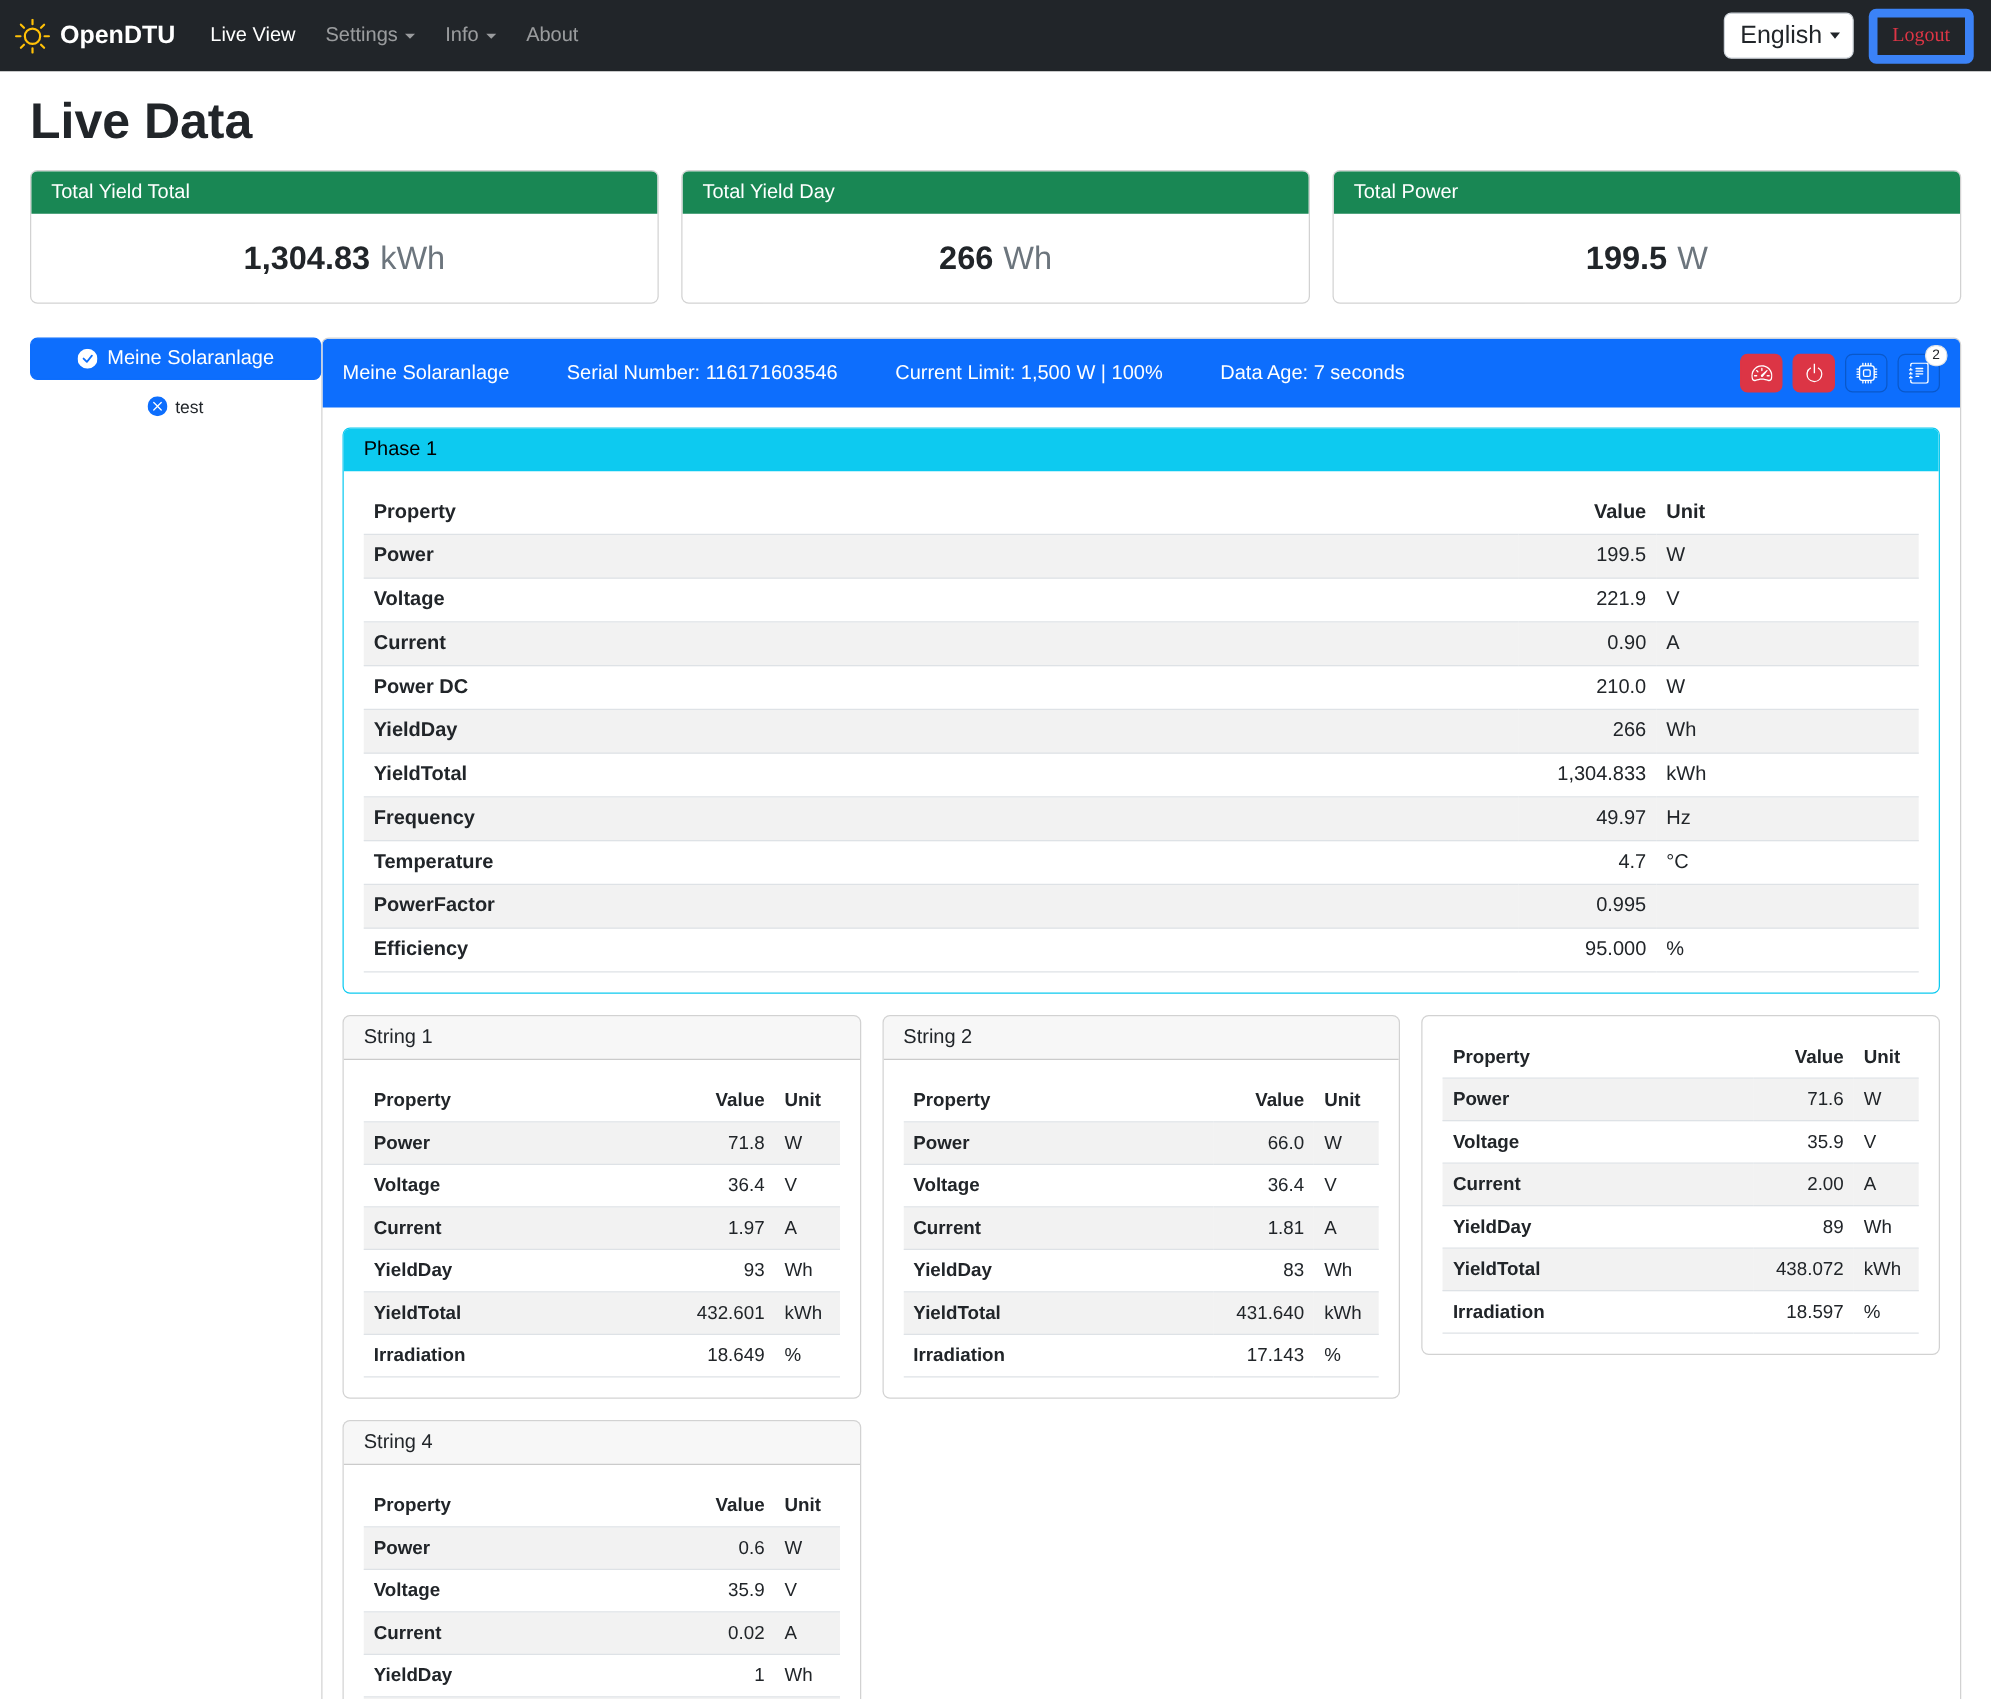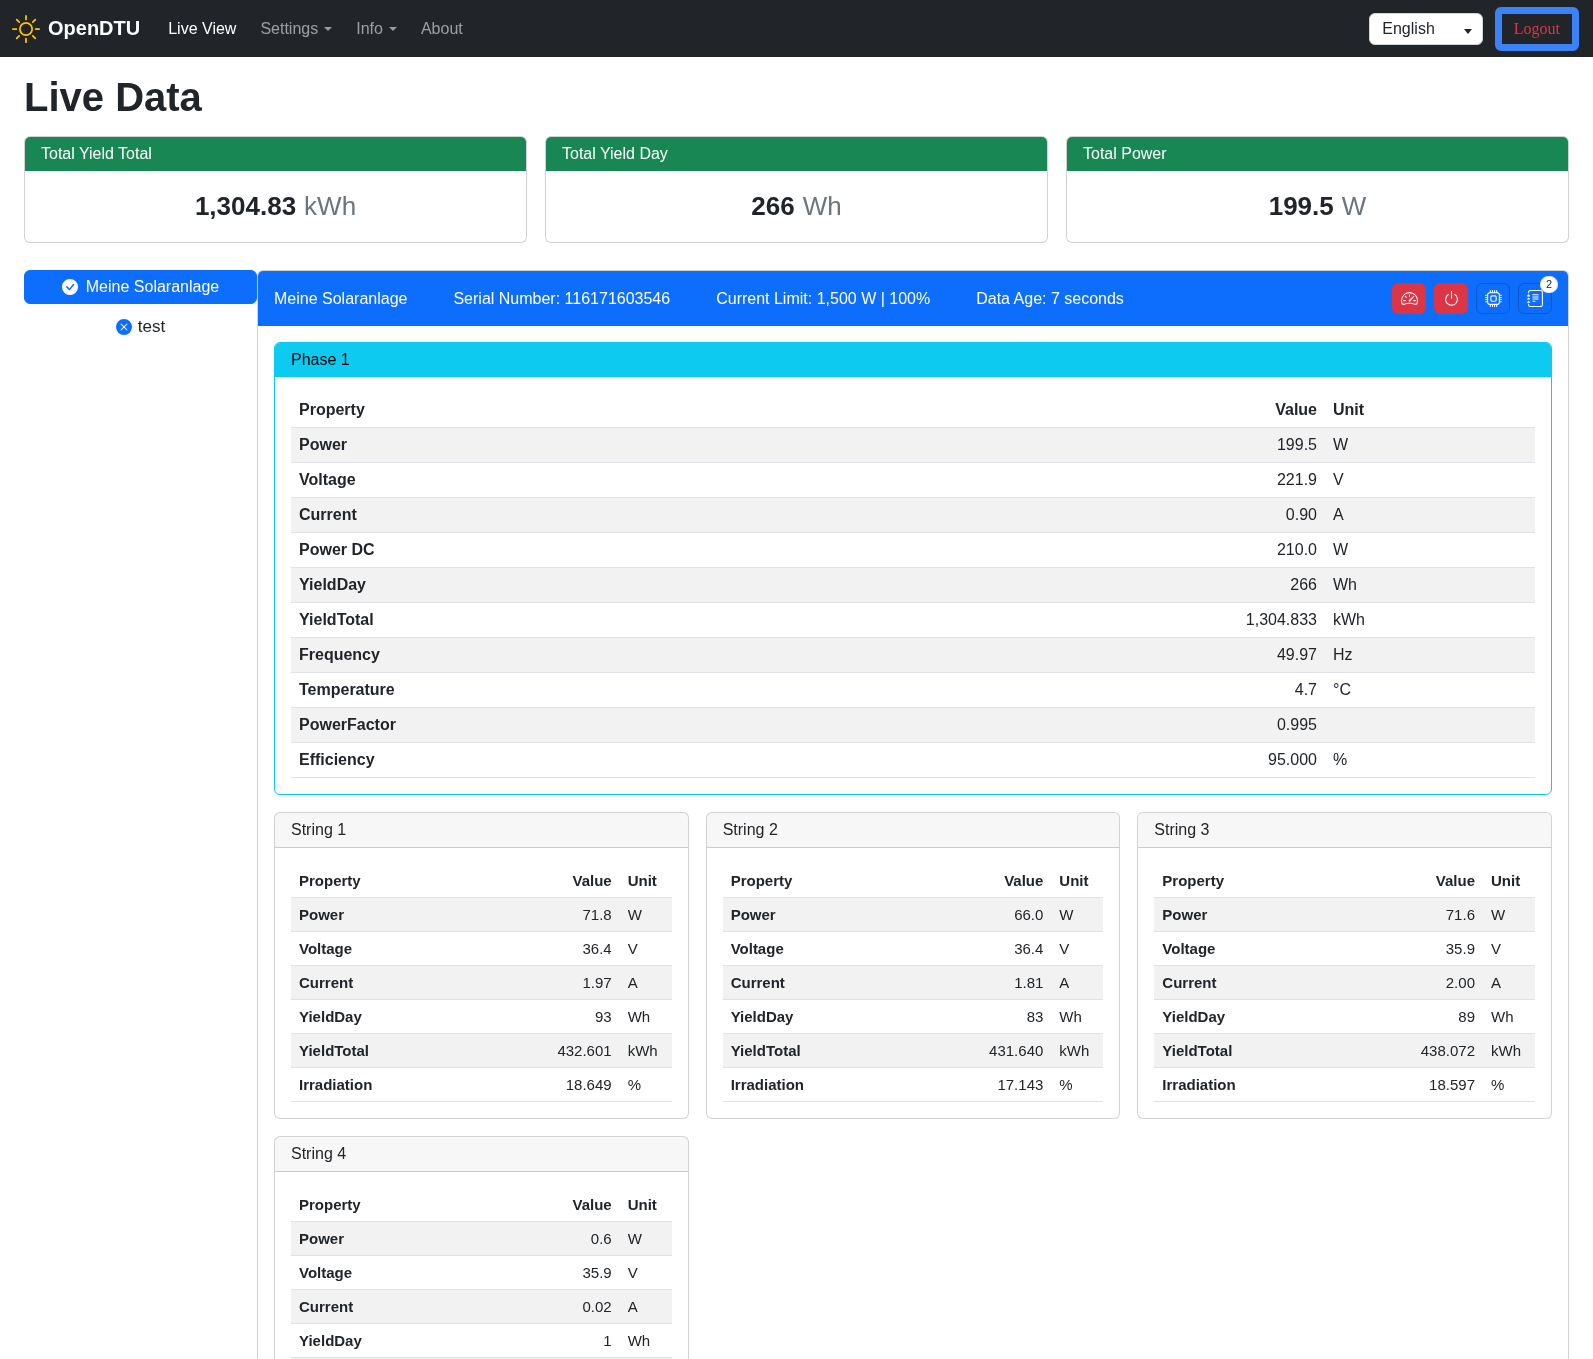--- a/index.html
+++ b/index.html
@@ -38,21 +38,21 @@
   .caret {
     display:inline-block; margin-left:6px;
     border-left:4px solid transparent;
     border-right:4px solid transparent;
     border-top:4px solid currentColor;
   }
   .nav-right { display:flex; align-items:center; gap:12px; }
   .lang-select {
     background:#fff; color:#212529;
     border:1px solid #ced4da; border-radius:6px;
-    font-size:16px; padding:6px 47px 6px 12px;
+    font-size:20px; padding:6px 24px 6px 12px;
     position:relative; cursor:pointer;
   }
   .lang-select .sel-caret {
     position:absolute; right:10px; top:15px;
     border-left:4px solid transparent;
     border-right:4px solid transparent;
     border-top:5px solid #212529;
   }
   .logout-btn {
     background:transparent; color:#dc3545;
@@ -91,22 +91,22 @@
   .inverter-btn {
     width:100%;
     background:#0d6efd; color:#fff;
     border:1px solid #0d6efd; border-radius:6px;
     font-size:16px; padding:7px 12px;
     display:flex; align-items:center; justify-content:center; gap:8px;
     cursor:pointer; font-family:inherit;
   }
   .inverter-alt {
     margin-top:13px;
-    display:flex; align-items:center; justify-content:center; gap:6px;
-    font-size:17px; color:#212529; cursor:pointer;
+    display:flex; align-items:flex-end; justify-content:center; gap:6px;
+    font-size:14px; color:#212529; cursor:pointer;
   }
   
   .main-card { flex:1; }
   .main-header {
     display:flex; align-items:center;
     padding:12px 16px;
   }
   .main-header .hdr-item { margin-right:46px; white-space:nowrap; }
   .toolbar { margin-left:auto; display:flex; gap:8px; }
   .icon-btn {
@@ -465,21 +465,20 @@
                       <th>Irradiation</th>
                       <td class="val">17.143</td>
                       <td>%</td>
                     </tr>
                   </tbody>
               </table>
             </div>
           </div>
 
           <div class="card">
-            <div class="card-header hdr-light">String 3</div>
             <div class="string-body">
               <table class="data-table">
                 <colgroup>
                     <col>
                     <col style="width:80px">
                     <col style="width:52px">
                   </colgroup>
                 <thead>
                   <tr>
                     <th>Property</th>

